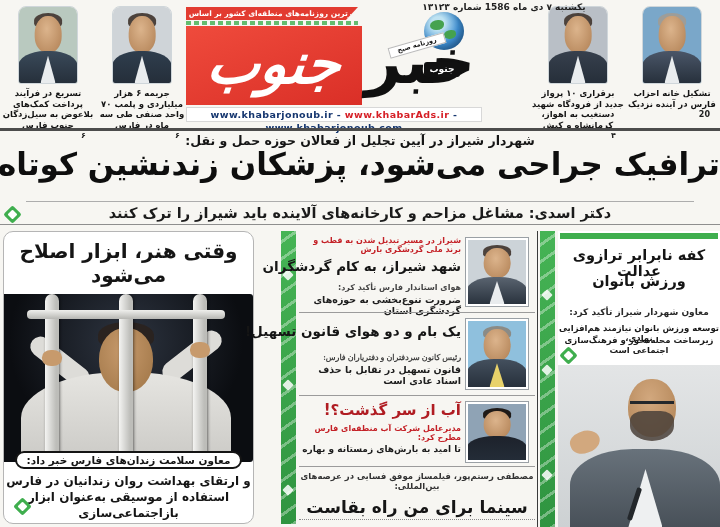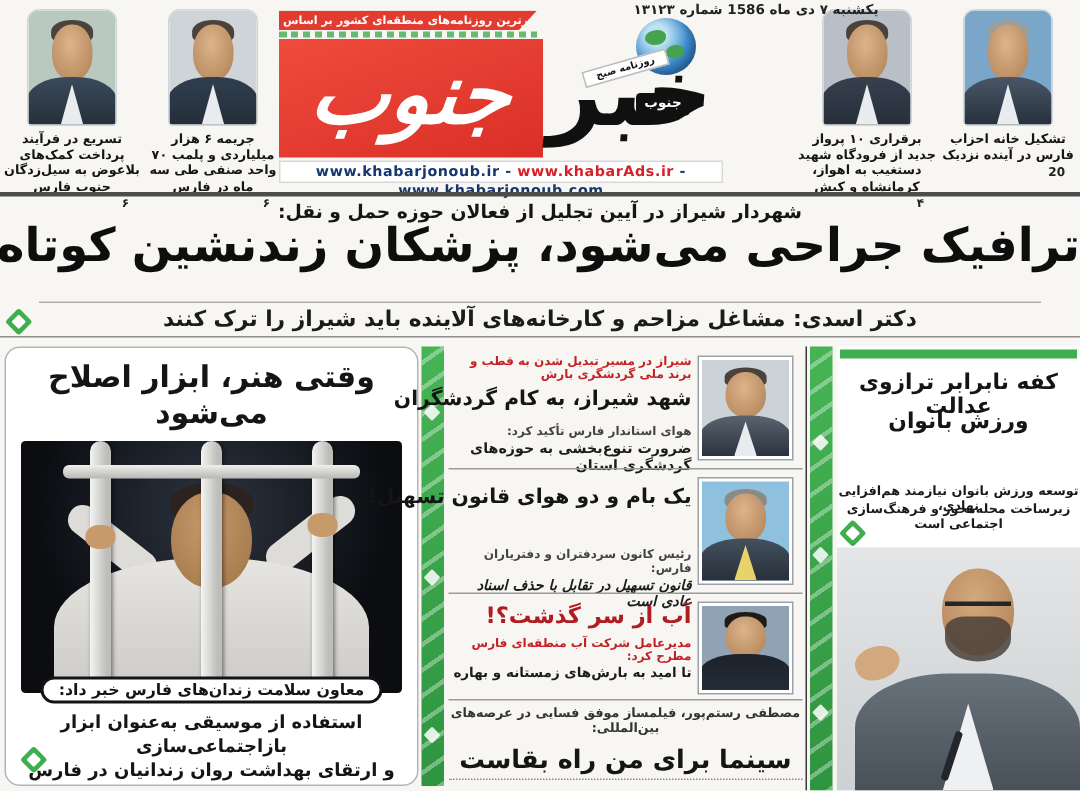--- a/index.html
+++ b/index.html
@@ -50,21 +50,21 @@
   .rule-a { top:201px; left:26px; width:668px; height:1px; background:#adadad; }
   .lead-sub { top:205px; left:0; width:720px; font-size:14.5px; font-weight:800; color:#1b1b1b; }
   .rule-b { top:224px; left:0; width:720px; height:1px; background:#8e8e8e; }
 
   
   .diamond { width:13px; height:13px; background:#3fae4e; transform:rotate(45deg); border-radius:2px; position:absolute; }
   .diamond::after { content:""; position:absolute; inset:3px; background:#fff; border-radius:1px; }
   .mini-diamond { width:8px; height:8px; background:#fff; opacity:.85; transform:rotate(45deg); position:absolute; left:3px; border-radius:1px; }
 
   
-  .left-card { top:231px; left:3px; width:276px; height:293px; background:#fff; border:1px solid #b5b5b5; border-radius:10px; overflow:hidden; }
+  .left-card { top:231px; left:3px; width:251px; height:293px; background:#fff; border:1px solid #b5b5b5; border-radius:10px; overflow:hidden; }
   .left-headline { margin-top:7px; text-align:center; font-size:20px; font-weight:900; }
   .prison { position:relative; width:254px; height:168px; margin:7px auto 0; background:radial-gradient(ellipse at 50% 28%, #2d3440 0%, #0b0d11 65%); border-radius:3px; overflow:hidden; }
   .prison .body { position:absolute; bottom:-6px; left:50%; transform:translateX(-50%); width:210px; height:96px; background:linear-gradient(180deg,#e6e5e1,#c9c8c4); border-radius:48% 48% 0 0; }
   .prison .head { position:absolute; top:34px; left:50%; transform:translateX(-50%); width:54px; height:64px; background:radial-gradient(ellipse at 45% 35%, #c79a6c, #9e7445); border-radius:48%; }
   .prison .hair { position:absolute; top:28px; left:50%; transform:translateX(-50%); width:56px; height:26px; background:#2a2320; border-radius:50% 50% 35% 35%; }
   .prison .bar { position:absolute; top:0; width:14px; height:168px; background:linear-gradient(90deg,#f4f4f2,#bdbdb9 80%); border-radius:7px; box-shadow:1px 0 3px rgba(0,0,0,.5); }
   .prison .crossbar { position:absolute; top:16px; left:28px; width:198px; height:9px; background:linear-gradient(180deg,#efefec,#b7b7b3); border-radius:4px; }
   .prison .hand { position:absolute; width:20px; height:16px; background:#c79a6c; border-radius:45%; }
   .prison .arm { position:absolute; width:70px; height:20px; background:#dddcd8; border-radius:10px; }
   .left-badge { margin:-11px auto 0; position:relative; width:fit-content; max-width:250px; background:#fff; border:2px solid #141414; border-radius:9px; padding:1px 10px; font-size:10.5px; font-weight:800; text-align:center; }
@@ -202,22 +202,22 @@
     <div class="head"></div>
     <div class="bar" style="left:46px;"></div>
     <div class="bar" style="left:120px;"></div>
     <div class="bar" style="left:194px;"></div>
     <div class="crossbar"></div>
     <div class="hand" style="top:56px; left:43px;"></div>
     <div class="hand" style="top:48px; left:191px;"></div>
   </div>
   <div class="left-badge">معاون سلامت زندان‌های فارس خبر داد:</div>
   <div class="left-lines">
+    <div>و ارتقای بهداشت روان زندانیان در فارس</div>
     <div>استفاده از موسیقی به‌عنوان ابزار بازاجتماعی‌سازی</div>
-    <div>و ارتقای بهداشت روان زندانیان در فارس</div>
   </div>
   <div class="diamond"></div>
 </div>
 
 <div class="abs gstrip strip-a">
   <span class="mini-diamond" style="top:40px;"></span>
   <span class="mini-diamond" style="top:150px;"></span>
   <span class="mini-diamond" style="top:255px;"></span>
 </div>
 <div class="abs gstrip strip-b">
@@ -250,22 +250,22 @@
     <div class="mid-photo" style="top:87px; height:72px;">
       <div class="portrait" style="--suit:#44505e; background:#8fc0dd; height:66px;">
           <div class="hair" style="background:#8b8b86;"></div>
           <div class="head"></div>
           <div class="suit"></div>
           <div class="shirt" style="background:#e8d26a;"></div>
         </div>
     </div>
     <div class="mid-text" style="top:92px;">
       <div class="mid-headline">یک بام و دو هوای قانون تسهیل!</div>
-      <div class="mid-sub1" style="margin-top:26px;">رئیس کانون سردفتران و دفتریاران فارس:</div>
-      <div class="mid-sub2" style="margin-top:2px;font-style:italic;">قانون تسهیل در تقابل با حذف اسناد عادی است</div>
+      <div class="mid-sub1" style="margin-top:14px;font-family:Liberation Serif, serif;">رئیس کانون سردفتران و دفتریاران فارس:</div>
+      <div class="mid-sub2" style="margin-top:2px;">قانون تسهیل در تقابل با حذف اسناد عادی است</div>
     </div>
   </div>
   <div class="mid-rule" style="top:164px;"></div>
 
   <div>
     <div class="mid-photo" style="top:170px; height:62px;">
       <div class="portrait" style="--suit:#1d222b; background:#8fa3b5; height:56px;">
           <div class="hair" style="background:#1f1a17;"></div>
           <div class="head"></div>
           <div class="suit"></div>
@@ -284,20 +284,21 @@
     <div class="b4-headline">سینما برای من راه بقاست</div>
   </div>
   <div class="mid-rule dotted" style="top:288px;"></div>
 </div>
 
 <div class="abs vline"></div>
 <div class="abs right-col">
   <div class="right-greenbar"></div>
   <div class="right-headline" style="top:16px;">کفه نابرابر ترازوی عدالت</div>
   <div class="right-headline" style="top:42px;">ورزش بانوان</div>
+  <div class="right-sub">معاون شهردار شیراز تأکید کرد:</div>
   <div class="right-line" style="top:92px;text-align:center;">توسعه ورزش بانوان نیازمند هم‌افزایی نهادی،</div>
   <div class="right-line" style="top:104px;">زیرساخت محله‌محور و فرهنگ‌سازی اجتماعی است</div>
   <div class="diamond"></div>
   <div class="speaker">
     <div class="hand"></div>
     <div class="suit"></div>
     <div class="shirt"></div>
     <div class="head"></div>
     <div class="beard"></div>
     <div class="glasses"></div>

